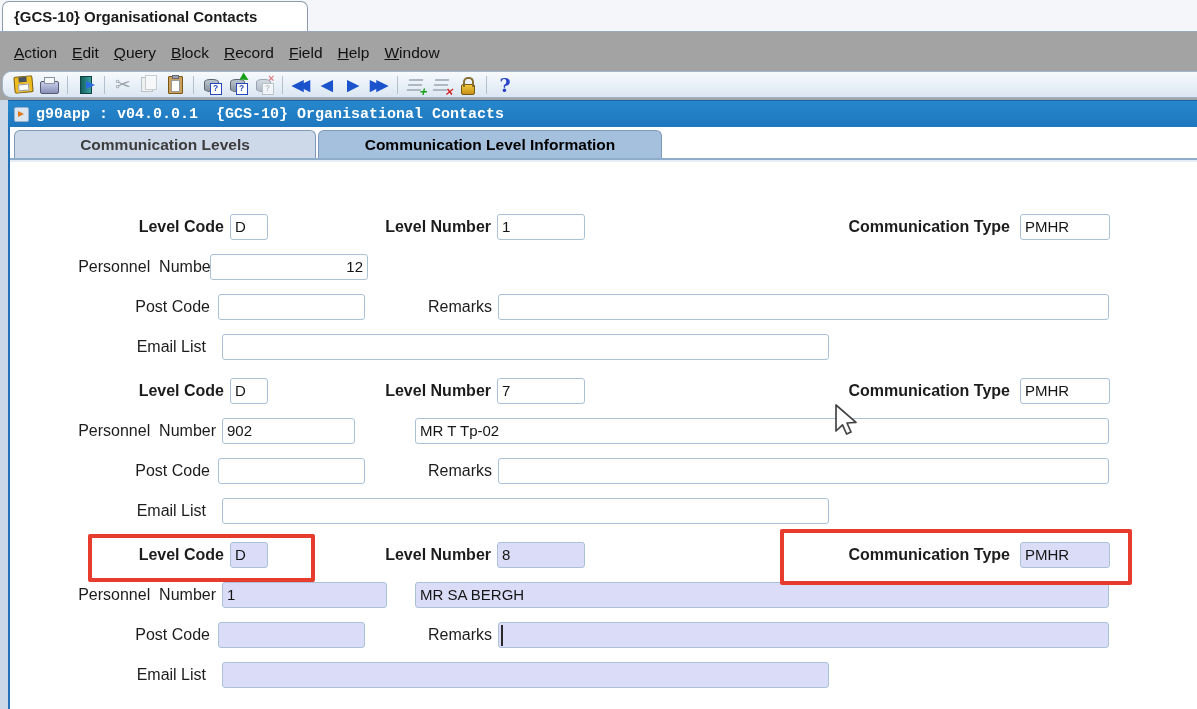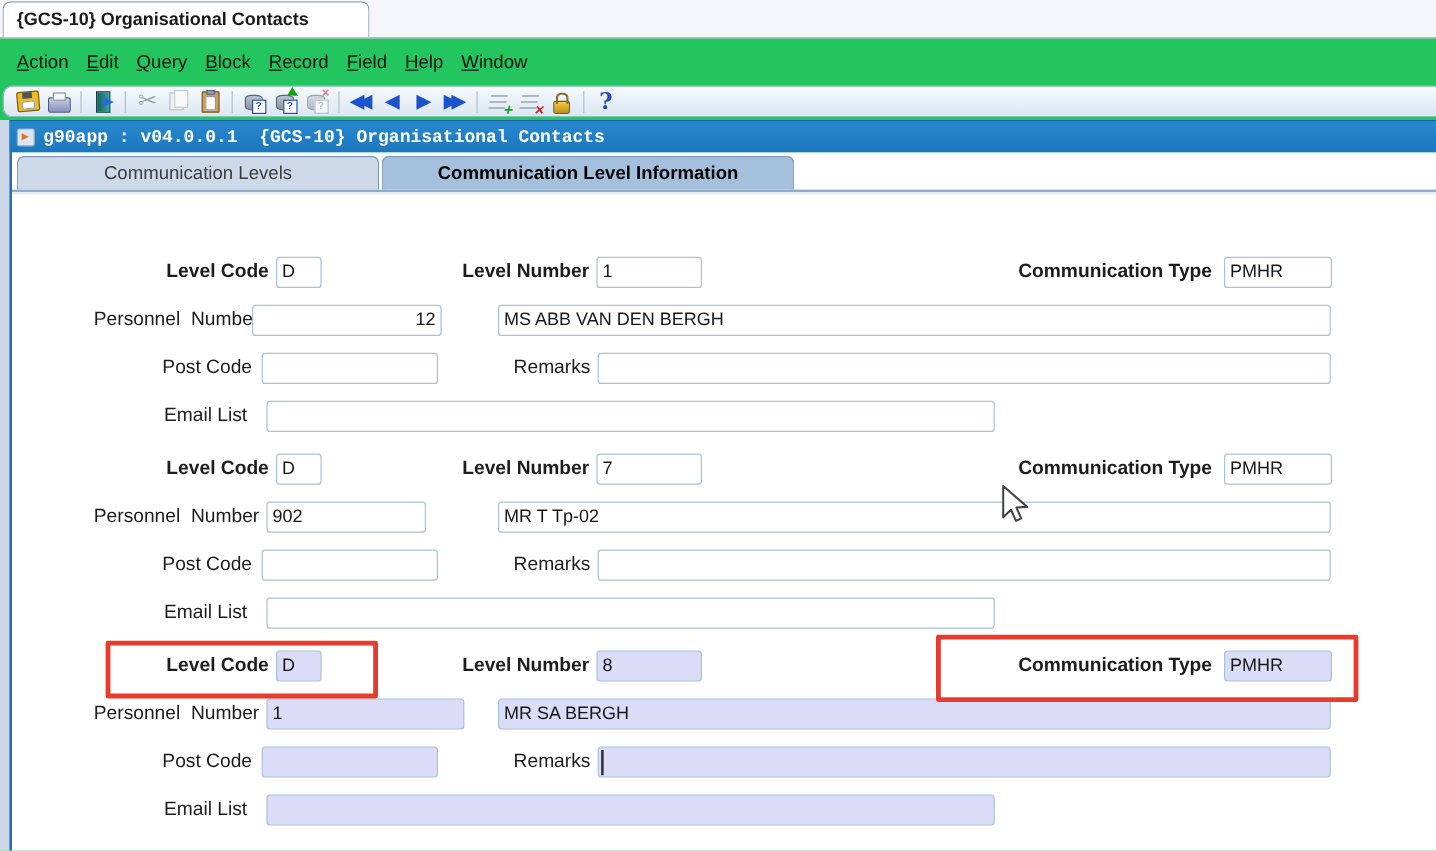--- a/index.html
+++ b/index.html
@@ -1,16 +1,16 @@
 <!DOCTYPE html>
 <html><head>
 <meta charset="utf-8">
 <style>
   html,body{margin:0;padding:0;background:#fff;}
-  .stage{position:relative;width:1197px;height:709px;background:#22c55e;overflow:hidden;
+  .stage{position:relative;width:1197px;height:709px;background:#a3a3a3;overflow:hidden;
          font-family:"Liberation Sans",sans-serif;color:#1a1a1a;}
 
   
   .topbar-bg{position:absolute;left:0;top:0;right:0;height:31px;background:#f4f6f9;
              border-bottom:1px solid #9aa9ba;}
   .top-tab{position:absolute;left:2px;top:1px;width:306px;height:30px;background:#fff;
            border:1px solid #8b9aac;border-bottom:none;border-radius:7px 7px 0 0;
            display:flex;align-items:center;padding-left:11px;font-weight:bold;font-size:15px;
            box-sizing:border-box;z-index:2;}
 
@@ -82,21 +82,21 @@
             font-weight:600;white-space:pre;box-sizing:border-box;gap:7px;font-family:Liberation Mono, monospace;}
   .win-icon{width:13px;height:13px;background:#d9e6f2;border:1px solid #9ab2cc;border-radius:2px;
             position:relative;flex:0 0 auto;}
   .win-icon::after{content:"";position:absolute;left:3px;top:3px;width:0;height:0;
             border-left:6px solid #e07818;border-top:3.5px solid transparent;border-bottom:3.5px solid transparent;}
 
   
   .form-bg{position:absolute;left:10px;top:127px;right:0;bottom:0;background:#fff;}
   .ftab{position:absolute;top:130px;height:28px;box-sizing:border-box;display:flex;
         align-items:center;justify-content:center;font-size:15.5px;
-        border:1px solid #7f99b8;border-bottom:none;border-radius:6px 6px 0 0;cursor:default;}
+        border:1px solid #7f99b8;border-bottom:none;border-radius:6px 6px 0 0;cursor:default;font-weight:bold;}
   .ftab.inactive{left:14px;width:302px;background:#cdd9e9;color:#3c3c3c;}
   .ftab.active{left:318px;width:344px;background:#a4c0dd;color:#000;font-weight:bold;z-index:2;}
   .tab-line{position:absolute;left:10px;right:0;top:158px;height:2px;background:#8fadc9;
         box-shadow:0 2px 0 #e7eef5;}
 
   
   .record{position:absolute;left:0;width:1197px;height:146px;}
   .lbl{position:absolute;height:26px;line-height:26px;text-align:right;font-size:16px;
        color:#1c1c1c;white-space:pre;}
   .lbl.b{font-weight:bold;}
@@ -225,21 +225,20 @@
   <div id="records">
       <div class="record" style="top: 214px;">
         <div class="lbl b" style="left: 60px; width: 164px; top: 0px;">Level Code</div>
         <div class="fld" style="left: 230px; width: 38px; top: 0px;">D</div>
         <div class="lbl b" style="left: 330px; width: 161px; top: 0px;">Level Number</div>
         <div class="fld" style="left: 497px; width: 88px; top: 0px;">1</div>
         <div class="lbl b" style="left: 790px; width: 220px; top: 0px;">Communication Type</div>
         <div class="fld" style="left: 1020px; width: 90px; top: 0px;">PMHR</div>
         <div class="lbl" style="left: 40px; width: 176px; top: 40px;">Personnel  Number</div>
         <div class="fld" style="left: 210px; width: 158px; top: 40px; text-align: right;">12</div>
-        <div class="fld" style="left: 415px; width: 694px; top: 40px;">MS ABB VAN DEN BERGH</div>
         <div class="lbl" style="left: 40px; width: 170px; top: 80px;">Post Code</div>
         <div class="fld" style="left: 218px; width: 147px; top: 80px;"></div>
         <div class="lbl" style="left: 380px; width: 112px; top: 80px;">Remarks</div>
         <div class="fld" style="left: 498px; width: 611px; top: 80px;"></div>
         <div class="lbl" style="left: 40px; width: 166px; top: 120px;">Email List</div>
         <div class="fld" style="left: 222px; width: 607px; top: 120px;"></div>
       </div>
       <div class="record" style="top: 378px;">
         <div class="lbl b" style="left: 60px; width: 164px; top: 0px;">Level Code</div>
         <div class="fld" style="left: 230px; width: 38px; top: 0px;">D</div>

